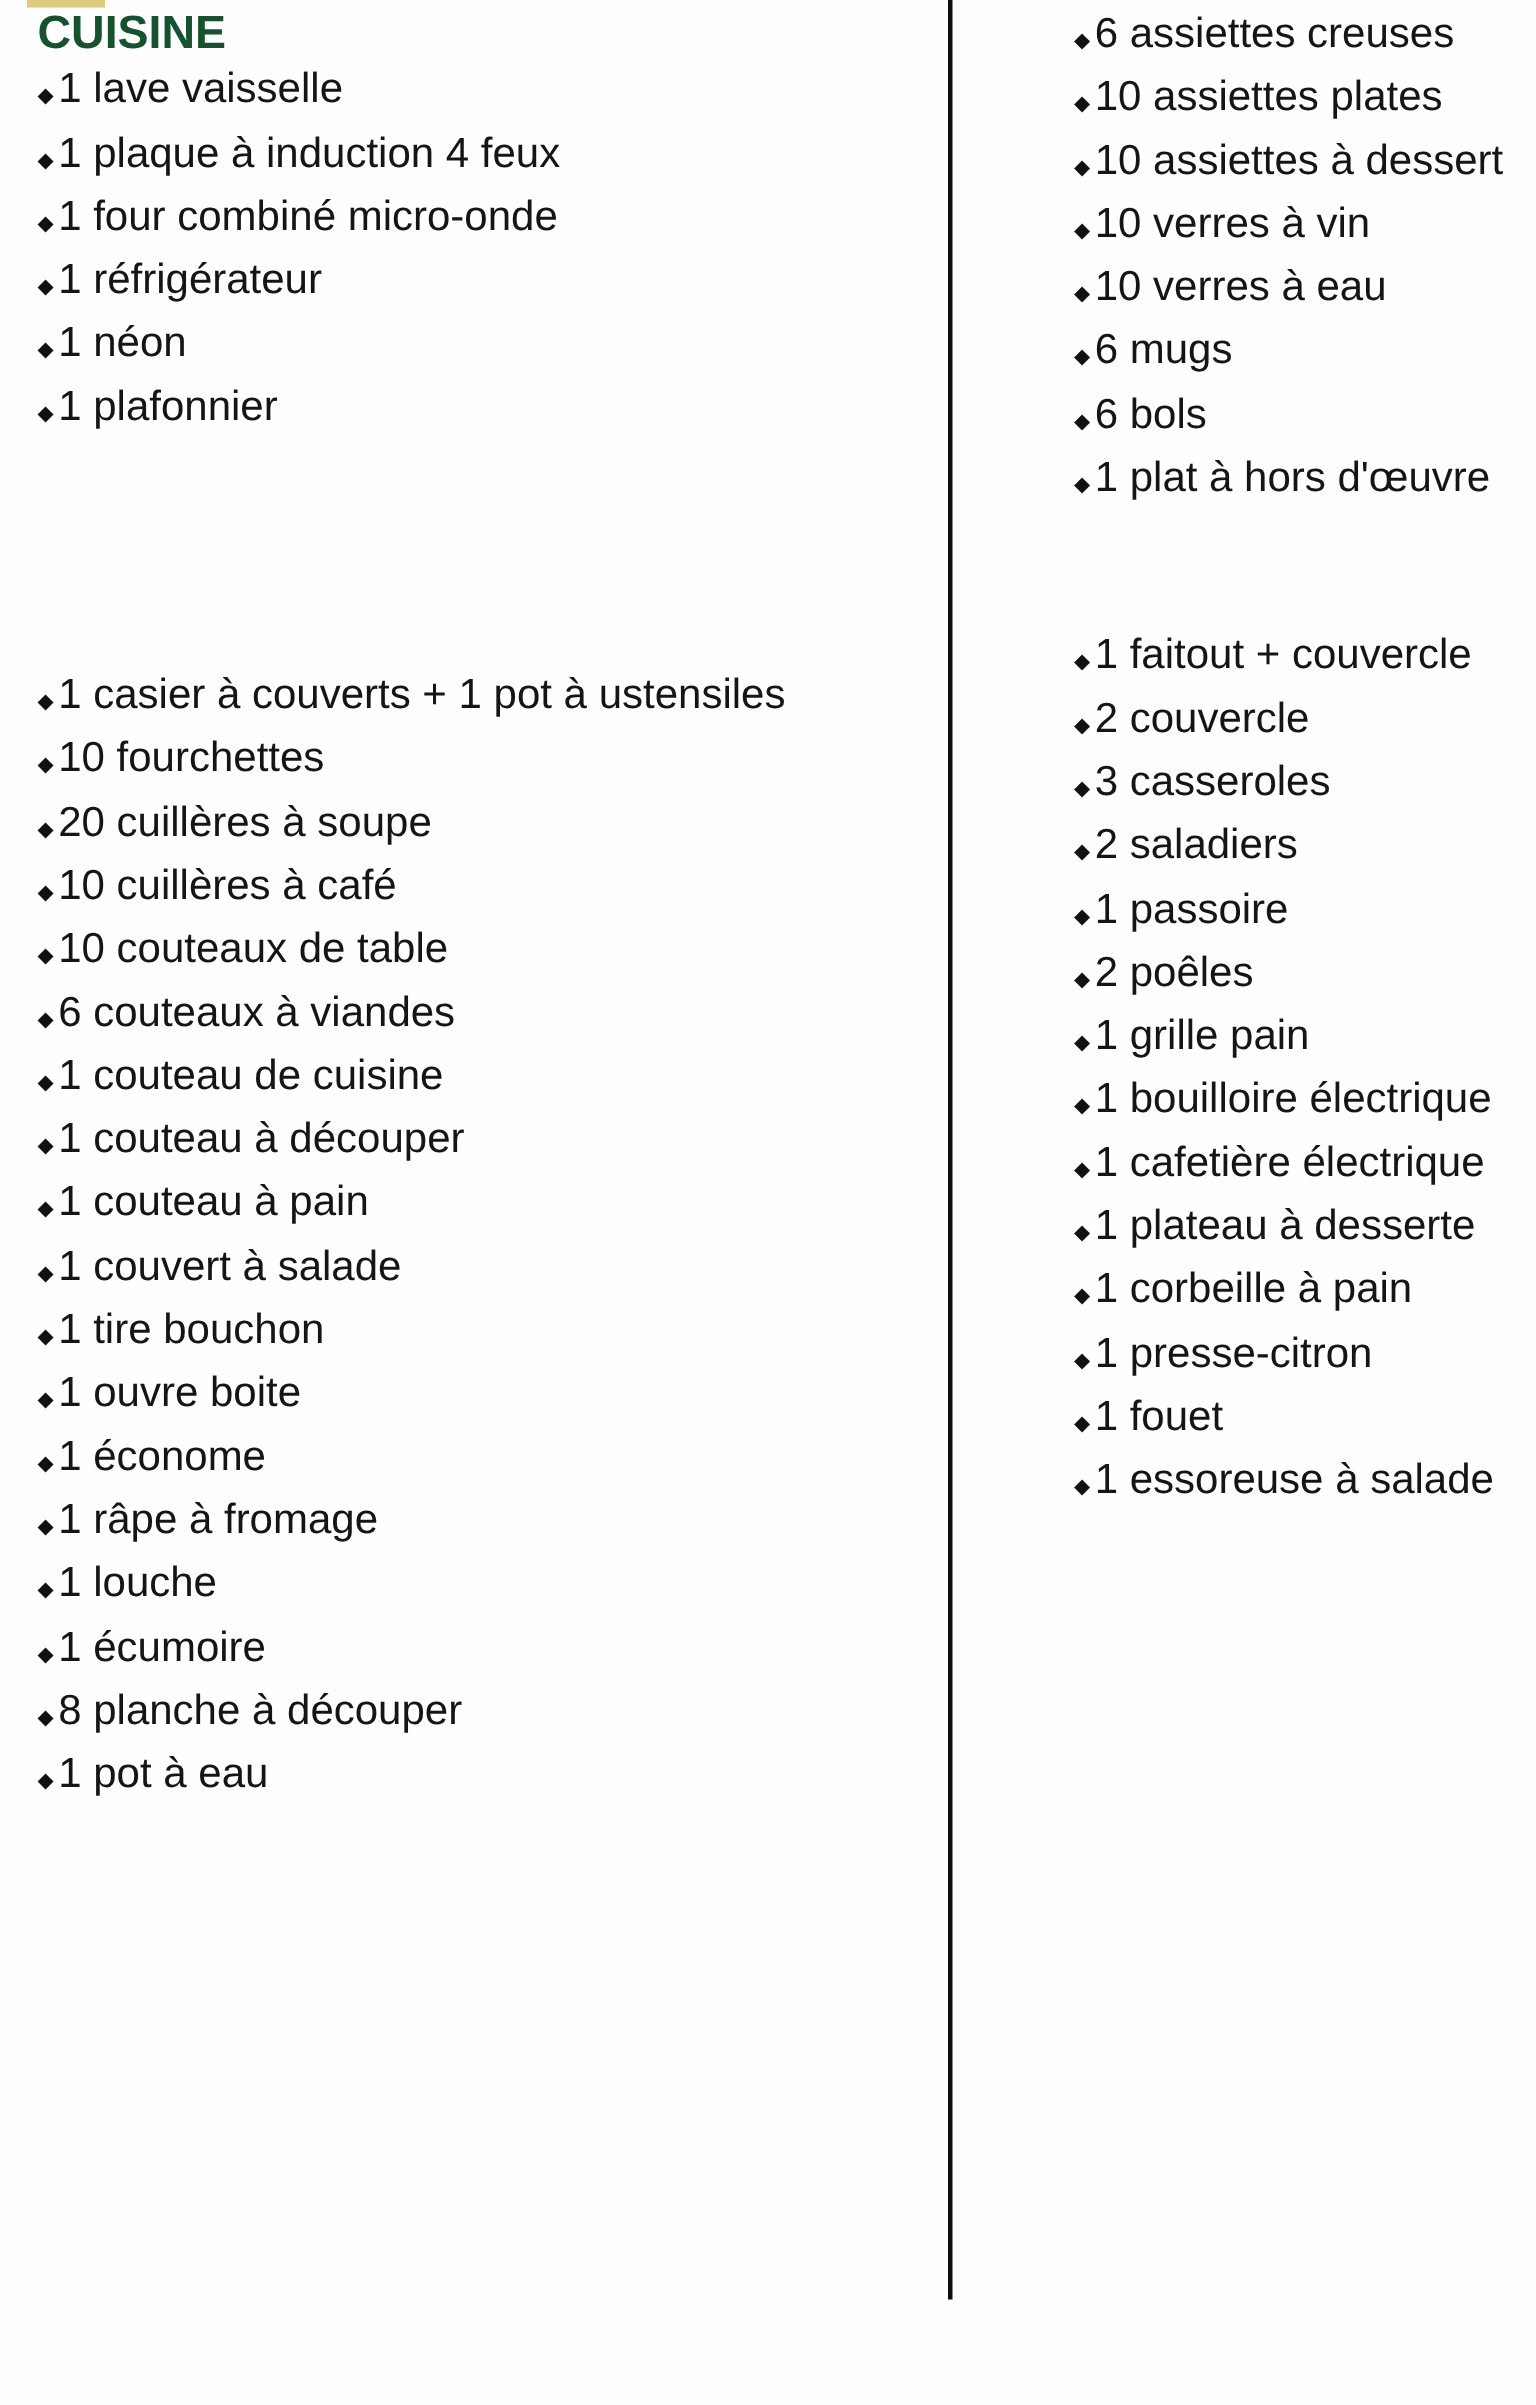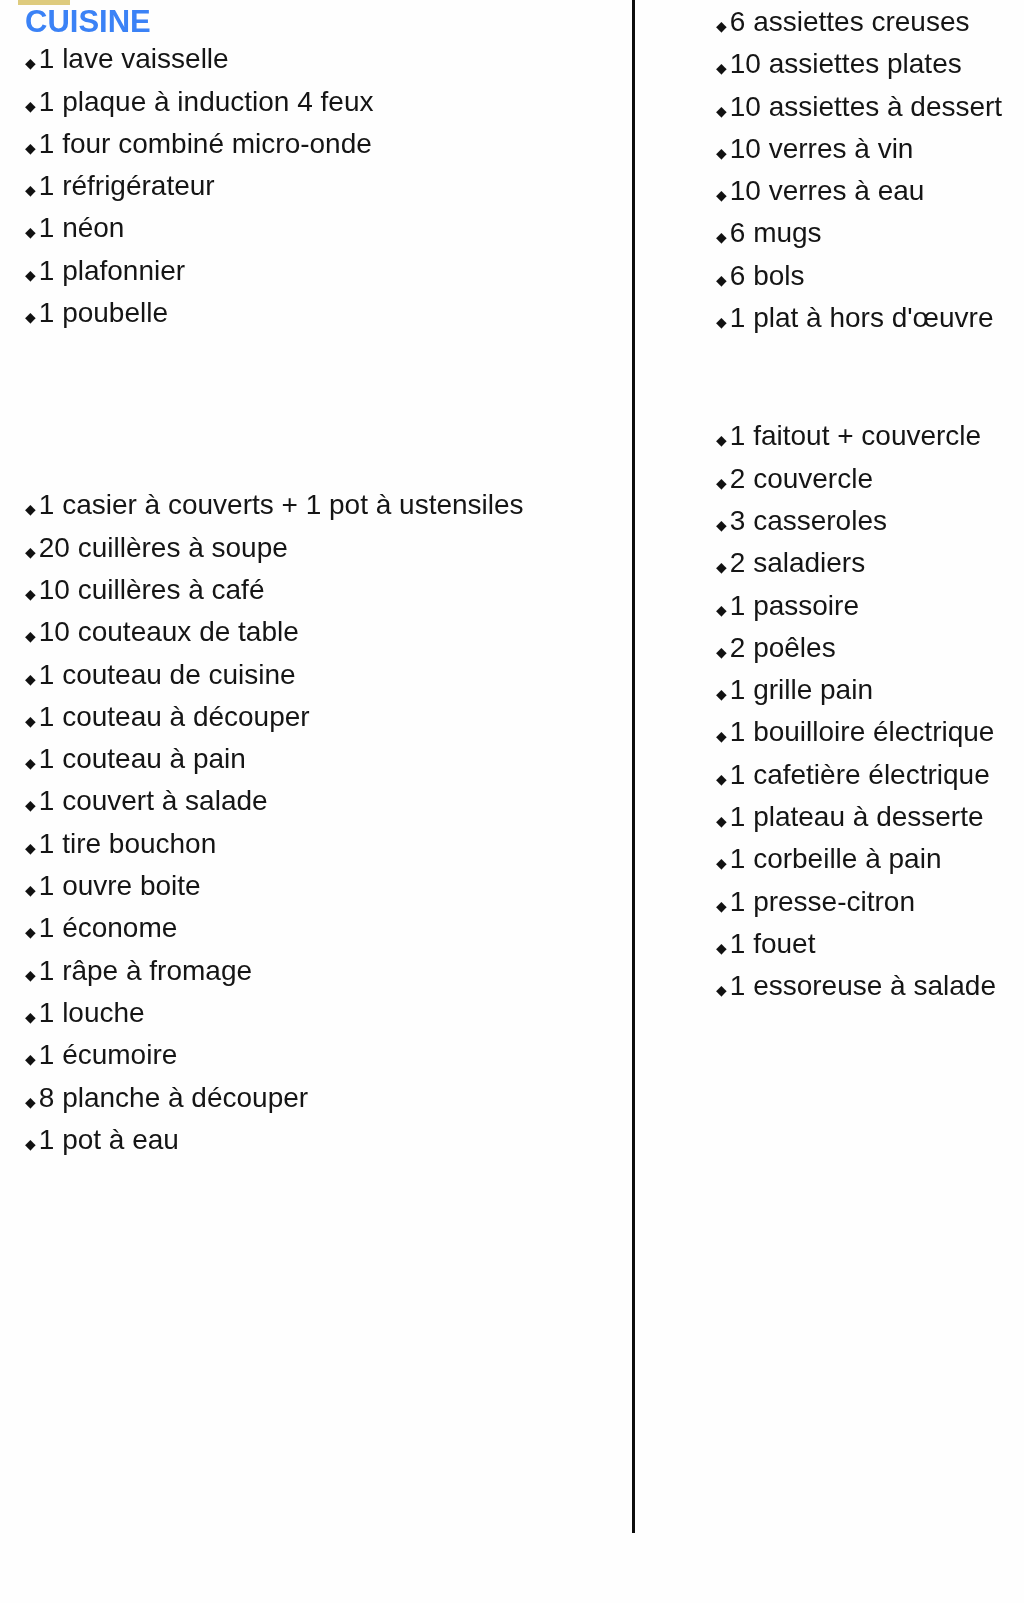--- a/index.html
+++ b/index.html
@@ -33,21 +33,21 @@
     position: absolute;
     top: 3px;
     line-height: 37.3px;
     font-size: 28px;
   }
   .col-left  { left: 25px;  width: 600px; }
   .col-right { left: 716px; width: 334px; }
   .title {
     font-size: 31px;
     font-weight: bold;
-    color: #3b82f6;
+    color: #14532d;
     white-space: pre;
   }
   .item { white-space: nowrap; }
   .bullet {
     font-size: 14px;
     margin-right: 3px;
     color: #111111;
   }
   .txt { white-space: pre; }
   .spacer-left  { height: 150px; }
@@ -63,28 +63,29 @@
 
   <div class="col col-left">
     <div class="title">CUISINE</div>
 
     <div class="item"><span class="bullet">◆</span><span class="txt">1 lave vaisselle</span></div>
     <div class="item"><span class="bullet">◆</span><span class="txt">1 plaque à induction 4 feux</span></div>
     <div class="item"><span class="bullet">◆</span><span class="txt">1 four combiné micro-onde</span></div>
     <div class="item"><span class="bullet">◆</span><span class="txt">1 réfrigérateur</span></div>
     <div class="item"><span class="bullet">◆</span><span class="txt">1 néon</span></div>
     <div class="item"><span class="bullet">◆</span><span class="txt">1 plafonnier</span></div>
-    <div class="item"><span class="bullet">◆</span><span class="txt">1 poubelle</span></div>
 
     <div class="spacer-left"></div>
 
     <div class="item"><span class="bullet">◆</span><span class="txt">1 casier à couverts + 1 pot à ustensiles</span></div>
+    <div class="item"><span class="bullet">◆</span><span class="txt">10 fourchettes</span></div>
     <div class="item"><span class="bullet">◆</span><span class="txt">20 cuillères à soupe</span></div>
     <div class="item"><span class="bullet">◆</span><span class="txt">10 cuillères à café</span></div>
     <div class="item"><span class="bullet">◆</span><span class="txt">10 couteaux de table</span></div>
+    <div class="item"><span class="bullet">◆</span><span class="txt">6 couteaux à viandes</span></div>
     <div class="item"><span class="bullet">◆</span><span class="txt">1 couteau de cuisine</span></div>
     <div class="item"><span class="bullet">◆</span><span class="txt">1 couteau à découper</span></div>
     <div class="item"><span class="bullet">◆</span><span class="txt">1 couteau à pain</span></div>
     <div class="item"><span class="bullet">◆</span><span class="txt">1 couvert à salade</span></div>
     <div class="item"><span class="bullet">◆</span><span class="txt">1 tire bouchon</span></div>
     <div class="item"><span class="bullet">◆</span><span class="txt">1 ouvre boite</span></div>
     <div class="item"><span class="bullet">◆</span><span class="txt">1 économe</span></div>
     <div class="item"><span class="bullet">◆</span><span class="txt">1 râpe à fromage</span></div>
     <div class="item"><span class="bullet">◆</span><span class="txt">1 louche</span></div>
     <div class="item"><span class="bullet">◆</span><span class="txt">1 écumoire</span></div>

